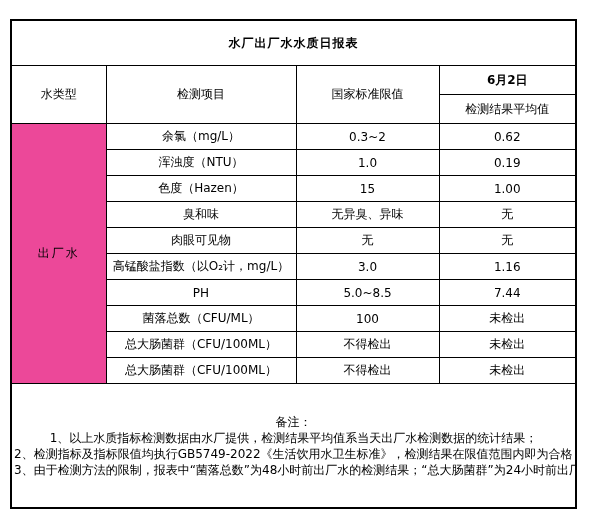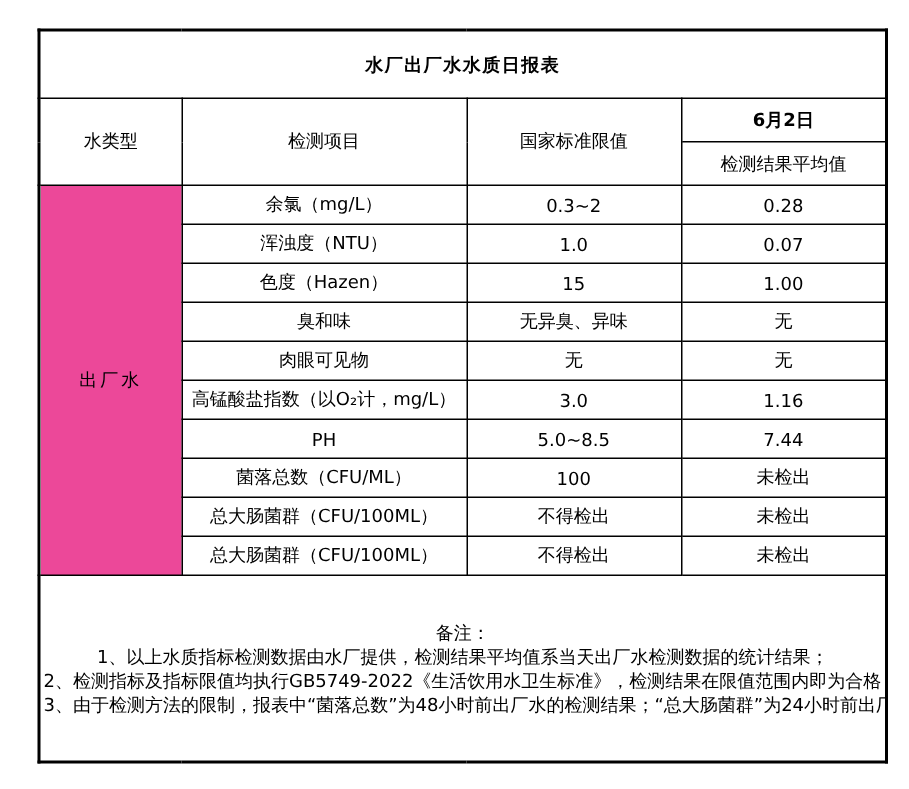--- a/index.html
+++ b/index.html
@@ -6,21 +6,21 @@
     margin: 0;
     padding: 0;
     background: #ffffff;
     width: 606px;
     height: 526px;
     font-family: "DejaVu Sans", sans-serif;
     color: #000000;
   }
   .report-wrap {
     position: absolute;
-    left: 25px;
+    left: 10px;
     top: 19px;
   }
   table.report {
     border-collapse: collapse;
     table-layout: fixed;
     width: 565px;
     border: 2px solid #000000;
   }
   table.report td {
     border: 1px solid #000000;
@@ -87,26 +87,26 @@
         <td class="date-cell">6月2日</td>
       </tr>
       <tr class="hdr">
         <td>检测结果平均值</td>
       </tr>
 
       <tr class="datarow">
         <td class="watertype-cell" rowspan="10">出厂水</td>
         <td class="item-cell">余氯（mg/L）</td>
         <td>0.3~2</td>
-        <td>0.28</td>
+        <td>0.62</td>
       </tr>
       <tr class="datarow">
         <td class="item-cell">浑浊度（NTU）</td>
         <td>1.0</td>
-        <td>0.07</td>
+        <td>0.19</td>
       </tr>
       <tr class="datarow">
         <td class="item-cell">色度（Hazen）</td>
         <td>15</td>
         <td>1.00</td>
       </tr>
       <tr class="datarow">
         <td class="item-cell">臭和味</td>
         <td>无异臭、异味</td>
         <td>无</td>

